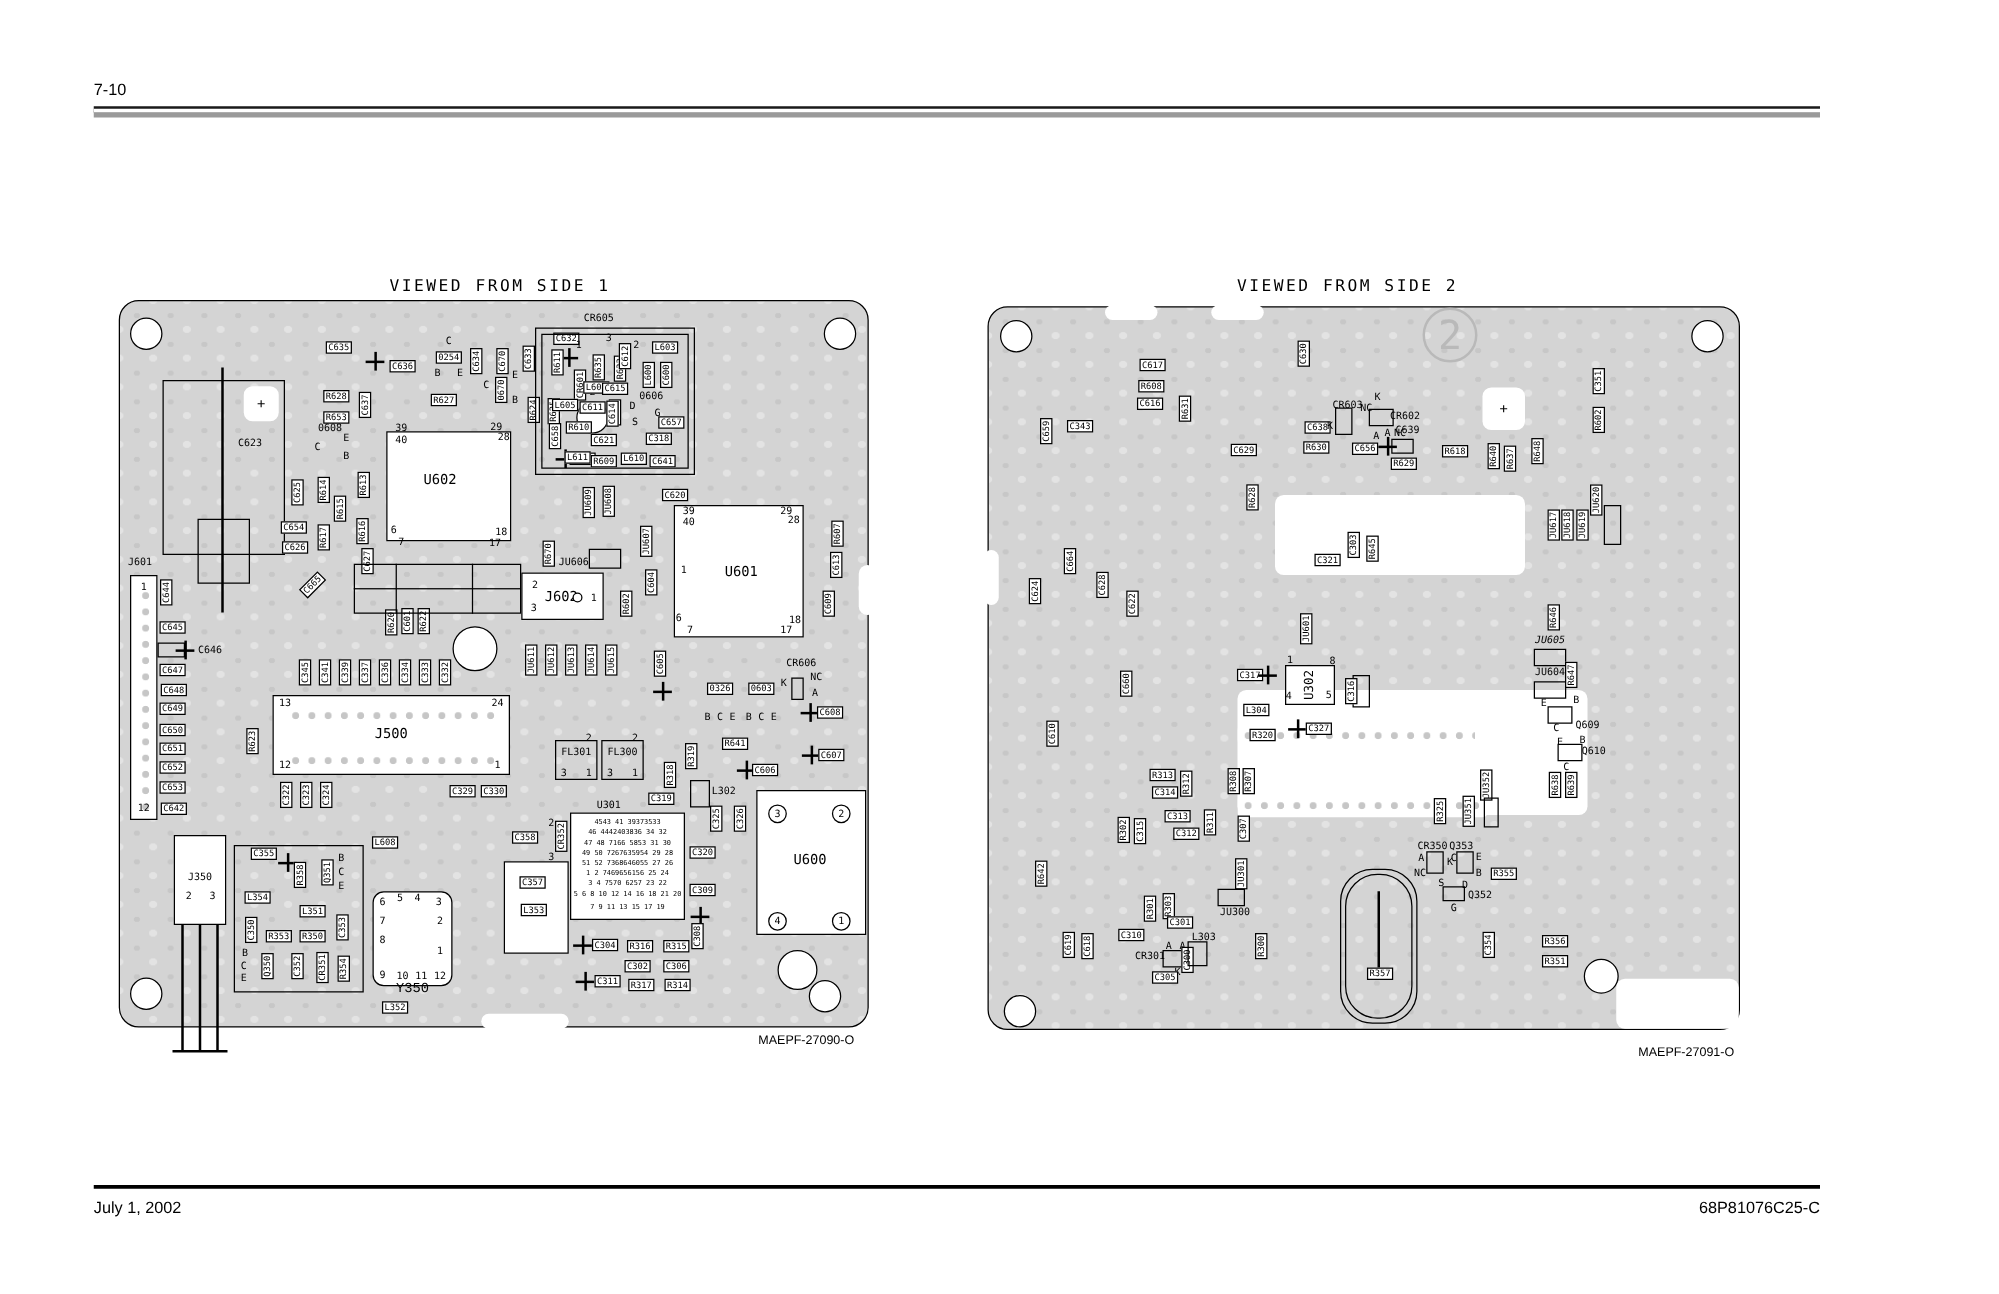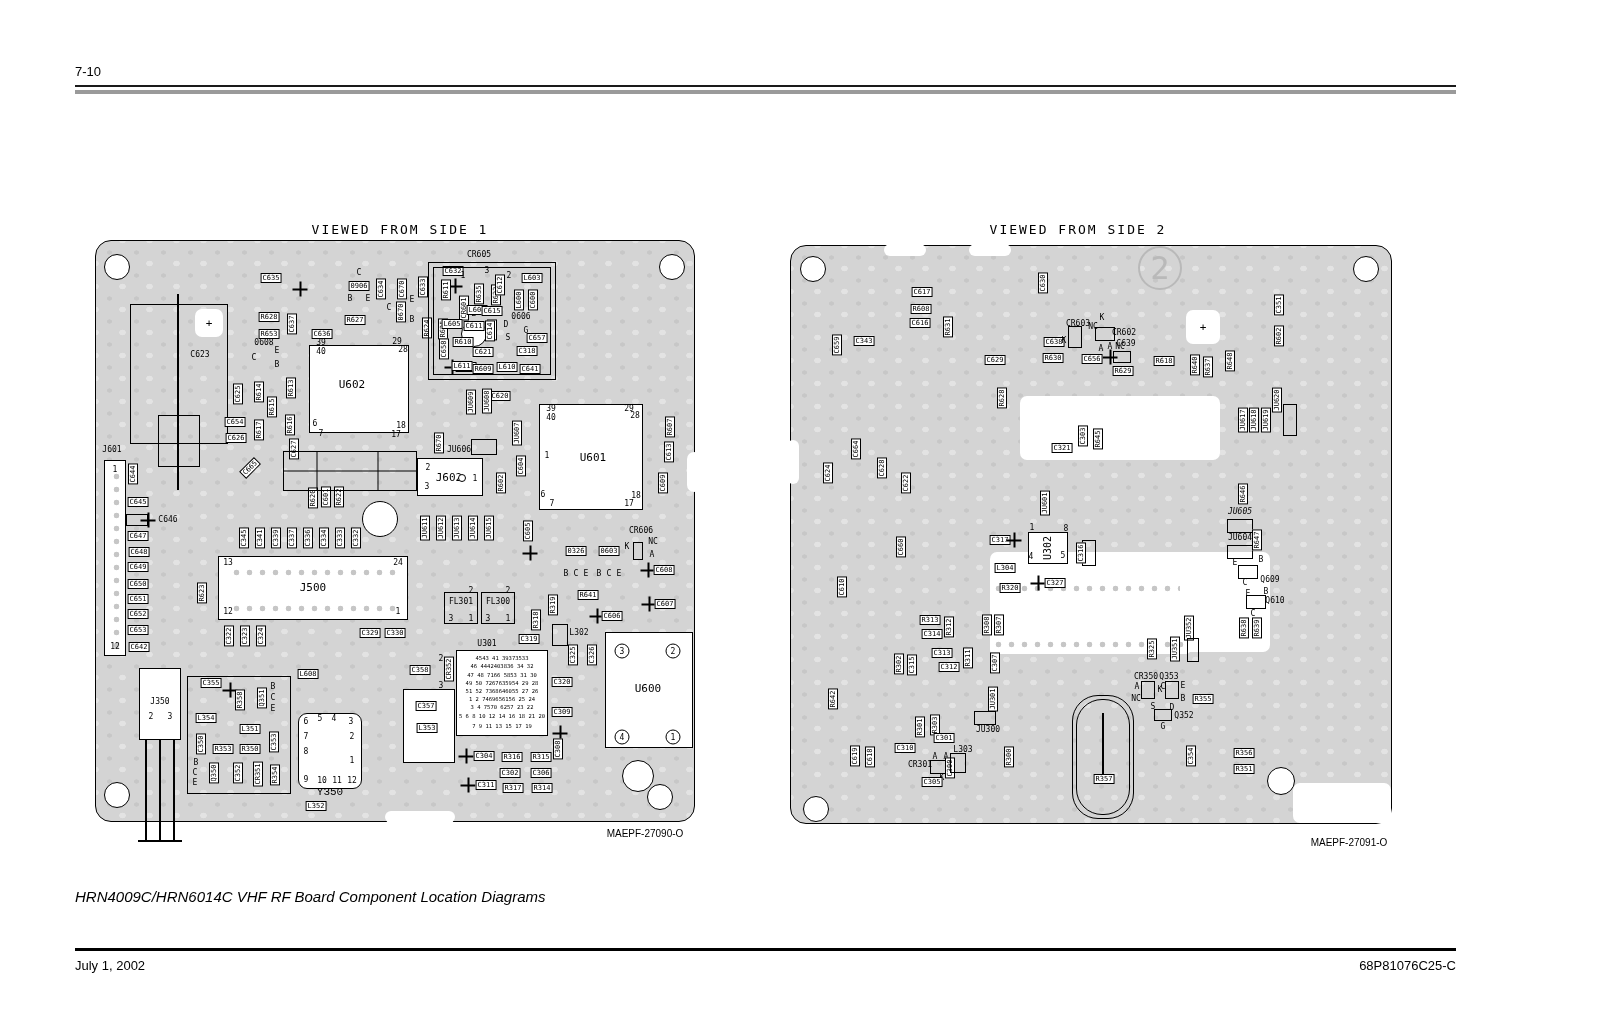--- a/index.html
+++ b/index.html
@@ -71,23 +71,23 @@
       <div class="it wrect" style="left: 420px; top: 817px; width: 70px; height: 12px;"></div>
       <div class="it wrect" style="left: 694px; top: 472px; width: 14px; height: 40px;"></div>
       <div class="it box" style="left: 179px; top: 374px; width: 98px; height: 140px;"></div>
       <div class="it wrect" style="left: 209px; top: 323px; width: 28px; height: 28px;"></div>
       <div class="it bt" style="left: 209px; top: 323px;">+</div>
       <div class="it vline" style="left: 178px; top: 392px; width: 2px; height: 196px;"></div>
       <div class="it box" style="left: 179px; top: 441px; width: 42px; height: 52px;"></div>
       <div class="it t" style="left: 200px; top: 355px;">C623</div>
       <div class="it h" style="left: 271px; top: 278px;">C635</div>
       <div class="it cx" style="left: 300px; top: 289px;"></div>
-      <div class="it h" style="left: 322px; top: 293px; margin-top: 41px;">C636</div>
+      <div class="it h" style="left: 322px; top: 293px;">C636</div>
       <div class="it t" style="left: 359px; top: 273px;">C</div>
-      <div class="it h" style="left: 359px; top: 286px;">0906</div>
+      <div class="it h" style="left: 359px; top: 286px;">0254</div>
       <div class="it t" style="left: 350px; top: 299px;">B</div>
       <div class="it t" style="left: 368px; top: 299px;">E</div>
       <div class="it v" style="left: 381px; top: 289px;">C634</div>
       <div class="it v" style="left: 402px; top: 289px;">C670</div>
       <div class="it v" style="left: 423px; top: 287px;">C633</div>
       <div class="it h" style="left: 453px; top: 271px;">C632</div>
       <div class="it cx" style="left: 455px; top: 286px;"></div>
       <div class="it v" style="left: 479px; top: 294px;">R635</div>
       <div class="it v" style="left: 496px; top: 295px;">R633</div>
       <div class="it t" style="left: 412px; top: 300px;">E</div>
@@ -209,21 +209,21 @@
       <div class="it chip" style="left: 450px; top: 477px; width: 66px; height: 38px;"></div>
       <div class="it bt" style="left: 449px; top: 477px;">J602</div>
       <div class="it t" style="left: 428px; top: 468px;">2</div>
       <div class="it t" style="left: 427px; top: 487px;">3</div>
       <div class="it t" style="left: 475px; top: 479px;">1</div>
       <div class="it circ" style="left: 462px; top: 478px; width: 8px; height: 8px;"></div>
       <div class="it v" style="left: 439px; top: 443px;">R670</div>
       <div class="it t" style="left: 459px; top: 450px;">JU606</div>
       <div class="it box" style="left: 484px; top: 447px; width: 26px; height: 16px;"></div>
       <div class="it v" style="left: 517px; top: 433px;">JU607</div>
-      <div class="it h" style="left: 500px; top: 396px;">C620</div>
+      <div class="it h" style="left: 540px; top: 396px;">C620</div>
       <div class="it v" style="left: 471px; top: 402px;">JU609</div>
       <div class="it v" style="left: 487px; top: 401px;">JU608</div>
       <div class="it v" style="left: 521px; top: 466px;">C604</div>
       <div class="it v" style="left: 501px; top: 483px;">R602</div>
       <div class="it chip" style="left: 591px; top: 457px; width: 104px; height: 106px;"></div>
       <div class="it bt" style="left: 593px; top: 457px;">U601</div>
       <div class="it t" style="left: 551px; top: 409px;">39</div>
       <div class="it t" style="left: 551px; top: 418px;">40</div>
       <div class="it t" style="left: 629px; top: 409px;">29</div>
       <div class="it t" style="left: 635px; top: 416px;">28</div>
@@ -512,18 +512,17 @@
       <div class="it v" style="left: 1191px; top: 756px;">C354</div>
       <div class="it h" style="left: 1244px; top: 753px;">R356</div>
       <div class="it h" style="left: 1244px; top: 769px;">R351</div>
       <div class="it v" style="left: 1244px; top: 628px;">R638</div>
       <div class="it v" style="left: 1257px; top: 628px;">R639</div>
     </div>
 
   <div class="fignum" style="left:645px;top:833px;">MAEPF-27090-O</div>
   <div class="fignum" style="left:1349px;top:842px;">MAEPF-27091-O</div>
 
-  <div class="caption">HRN4009C/HRN6014C VHF RF Board Component Location Diagrams</div>
 
   <div class="ftr-rule"></div>
   <div class="ftr-left">July 1, 2002</div>
   <div class="ftr-right">68P81076C25-C</div>
 </div>
 
 </body></html>

